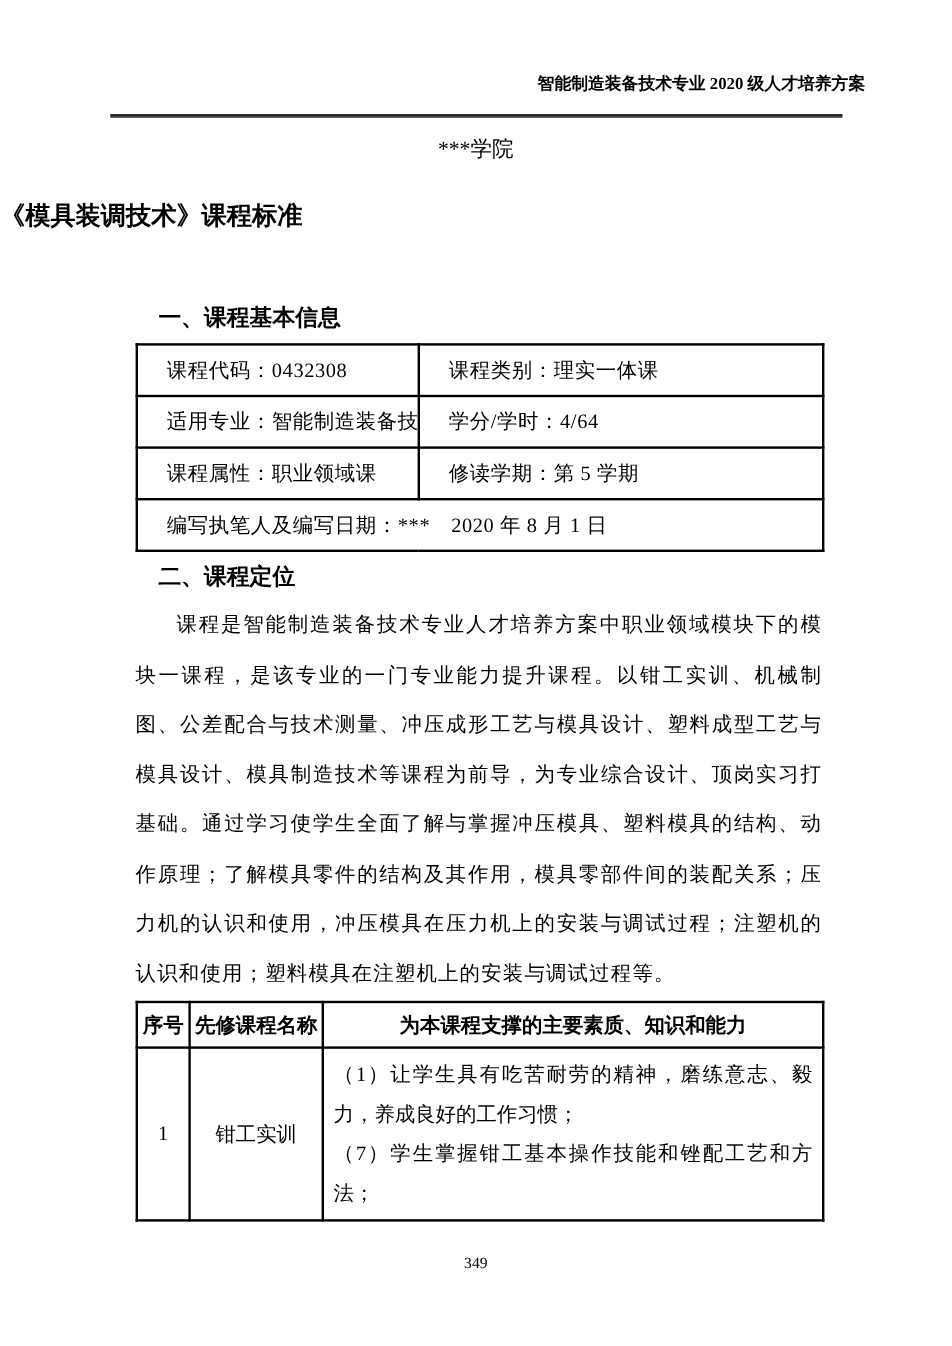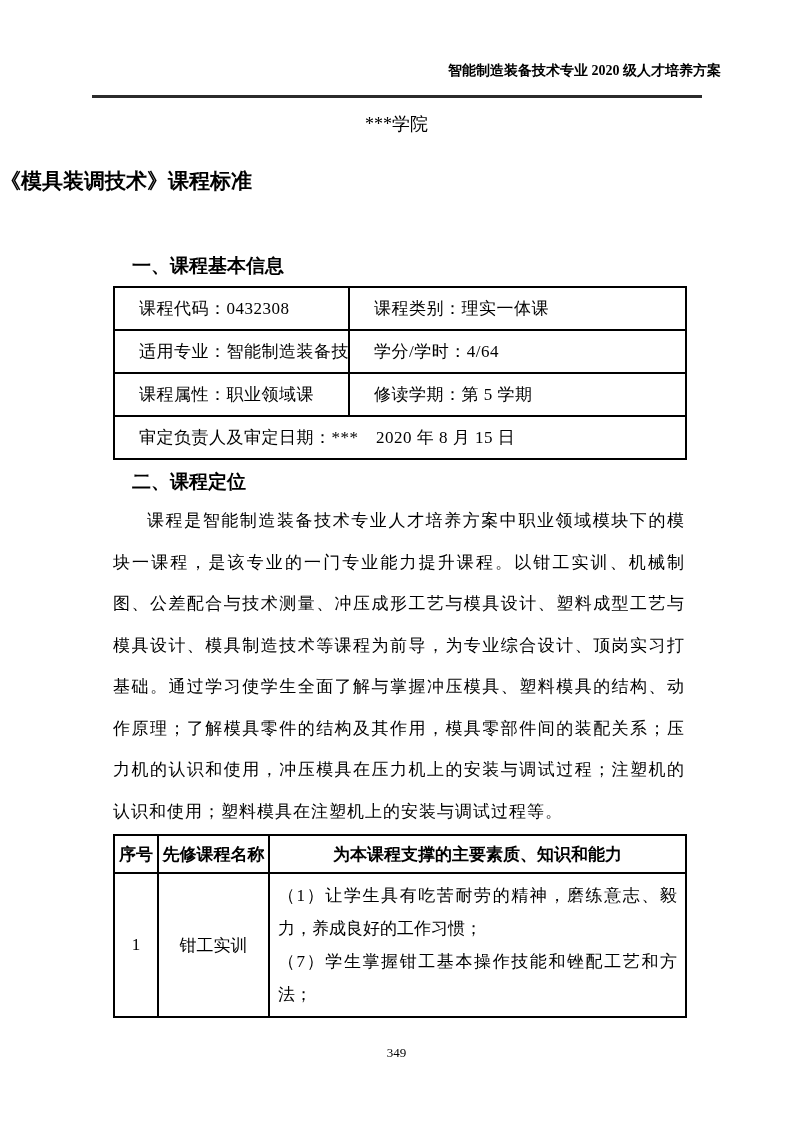--- a/index.html
+++ b/index.html
@@ -121,21 +121,21 @@
         </tr>
         <tr>
           <td>适用专业：智能制造装备技术</td>
           <td>学分/学时：4/64</td>
         </tr>
         <tr>
           <td>课程属性：职业领域课</td>
           <td>修读学期：第 5 学期</td>
         </tr>
         <tr>
-          <td colspan="2">审定负责人及审定日期：***　2020 年 8 月 15 日</td>
+          <td colspan="2">编写执笔人及编写日期：***　2020 年 8 月 1 日</td>
         </tr>
       </tbody>
     </table>
   </div>
 
   <div class="section-heading heading-2">二、课程定位</div>
 
   <div class="content">
     <p class="course-paragraph">课程是智能制造装备技术专业人才培养方案中职业领域模块下的模块一课程，是该专业的一门专业能力提升课程。以钳工实训、机械制图、公差配合与技术测量、冲压成形工艺与模具设计、塑料成型工艺与模具设计、模具制造技术等课程为前导，为专业综合设计、顶岗实习打基础。通过学习使学生全面了解与掌握冲压模具、塑料模具的结构、动作原理；了解模具零件的结构及其作用，模具零部件间的装配关系；压力机的认识和使用，冲压模具在压力机上的安装与调试过程；注塑机的认识和使用；塑料模具在注塑机上的安装与调试过程等。</p>
 

